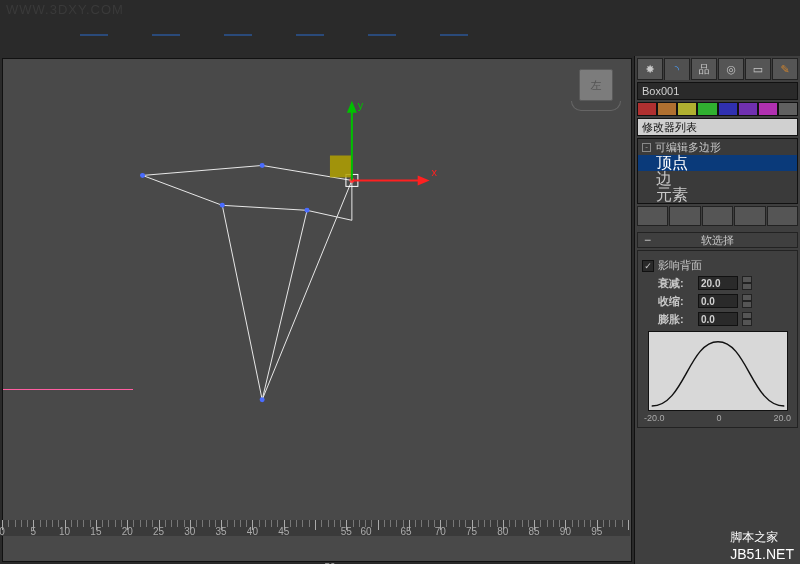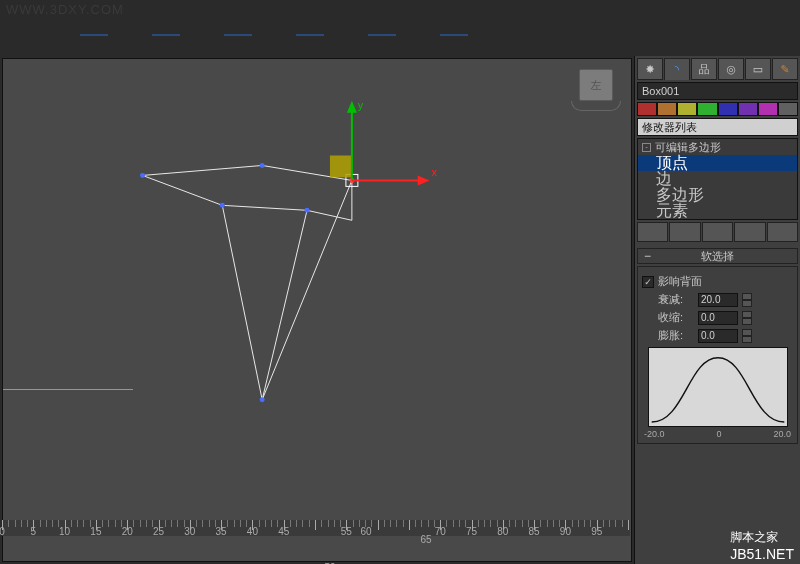--- a/index.html
+++ b/index.html
@@ -218,25 +218,26 @@
     width: 12px; height: 12px;
     border: 1px solid #111;
     background: #2a2a2a;
     display: flex; align-items: center; justify-content: center;
     font-size: 9px;
     color: #c8c8c8;
     cursor: pointer;
   }
   .ck.on::after { content: "✓"; }
   .spin-row {
-    display: flex; align-items: center;
+    display: flex; 
     gap: 4px;
     font-size: 11px;
     margin: 3px 0;
     padding-left: 16px;
+    font-weight: bold;
   }
   .spin {
     height: 14px;
     background: #2a2a2a;
     border: 1px solid #111;
     color: #d0d0d0;
     font-size: 10px;
     padding: 0 2px;
     width: 40px;
     display: flex; align-items: center;
@@ -364,23 +365,20 @@
     <div class="mod-stack">
       <div class="stack-row">
         <span class="stack-exp">-</span>
         <span>可编辑多边形</span>
       </div>
       <div class="stack-row stack-sub sel">
         <span>顶点</span>
       </div>
       <div class="stack-row stack-sub">
         <span>边</span>
-      </div>
-      <div class="stack-row stack-sub">
-        <span>多边形</span>
       </div>
       <div class="stack-row stack-sub">
         <span>元素</span>
       </div>
     </div>
 
     <div class="edit-btns">
       <div class="edit-btn"></div>
       <div class="edit-btn"></div>
       <div class="edit-btn"></div>
@@ -510,21 +508,21 @@
     <div class="tick" style="left: 356.82px;"></div>
     <div class="tick" style="left: 363.08px;"></div>
     <div class="tick" style="left: 369.34px;"></div>
     <div class="tick big" style="left: 375.6px;"></div>
     <div class="lbl" style="left: 364px;">60</div>
     <div class="tick" style="left: 381.86px;"></div>
     <div class="tick" style="left: 388.12px;"></div>
     <div class="tick" style="left: 394.38px;"></div>
     <div class="tick" style="left: 400.64px;"></div>
     <div class="tick big" style="left: 406.9px;"></div>
-    <div class="lbl" style="left: 424px; margin-top: 8px;">65</div>
+    <div class="lbl" style="left: 404px;">65</div>
     <div class="tick" style="left: 413.16px;"></div>
     <div class="tick" style="left: 419.42px;"></div>
     <div class="tick" style="left: 425.68px;"></div>
     <div class="tick" style="left: 431.94px;"></div>
     <div class="tick big" style="left: 438.2px;"></div>
     <div class="lbl" style="left: 438.2px;">70</div>
     <div class="tick" style="left: 444.46px;"></div>
     <div class="tick" style="left: 450.72px;"></div>
     <div class="tick" style="left: 456.98px;"></div>
     <div class="tick" style="left: 463.24px;"></div>

